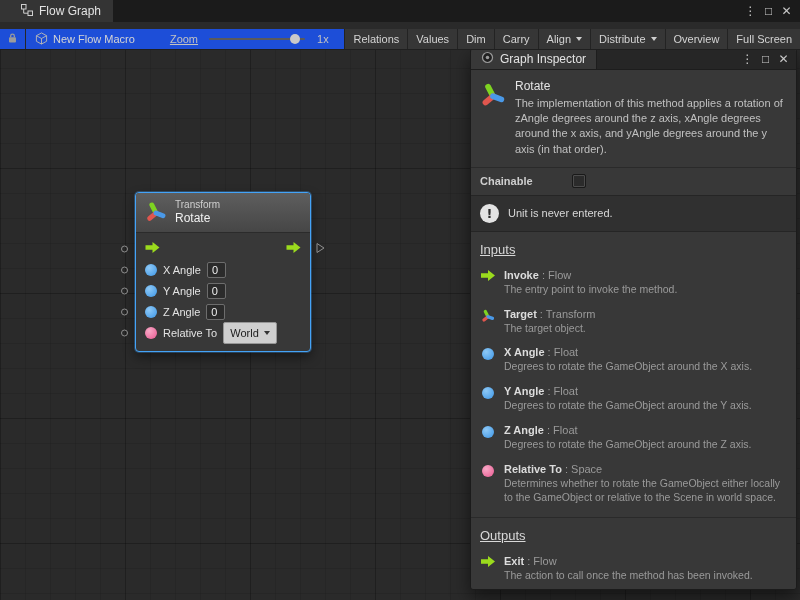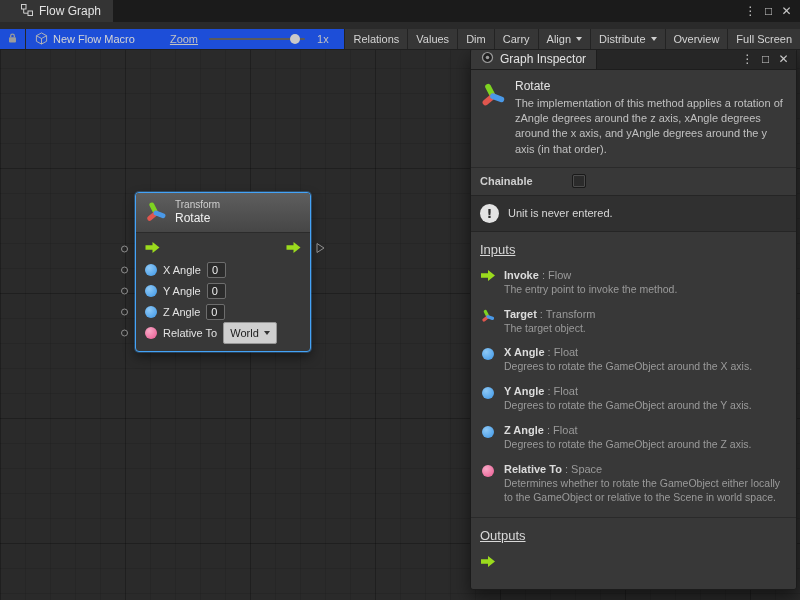--- a/index.html
+++ b/index.html
@@ -343,16 +343,20 @@
 
       <div class="divider" style="margin-top:6px;"></div>
       <div class="section-header">Outputs</div>
 
       <div class="io-item">
         <span class="io-icon arrow-flow">
           <svg width="14" height="11" viewBox="0 0 14 11">
               <path d="M0 3.2 H7 V0 L14 5.5 L7 11 V7.8 H0 Z" fill="currentColor"></path>
             </svg>
         </span>
+        <div class="io-text">
+          <div><span class="io-name">Exit</span><span class="io-type">Flow</span></div>
+          <div class="io-desc">The action to call once the method has been invoked.</div>
+        </div>
       </div>
     </div>
   </div>
 </div>
 
 </body></html>

